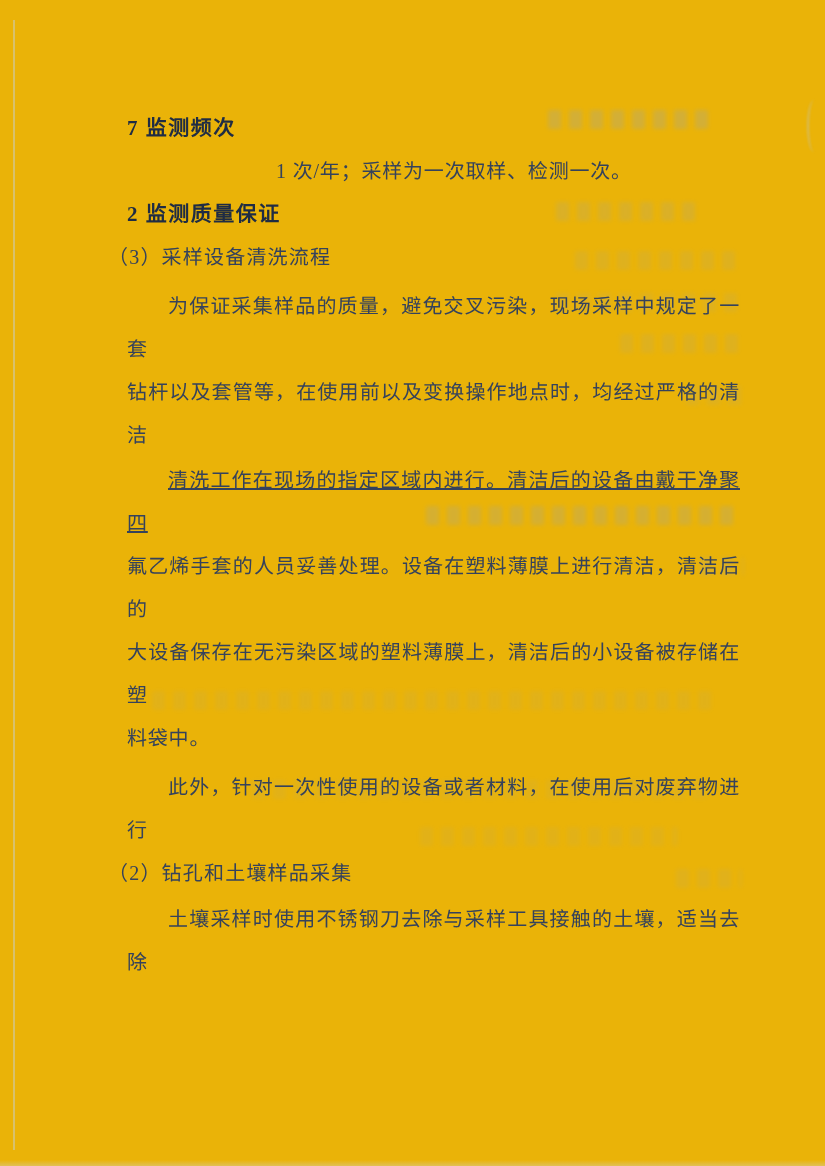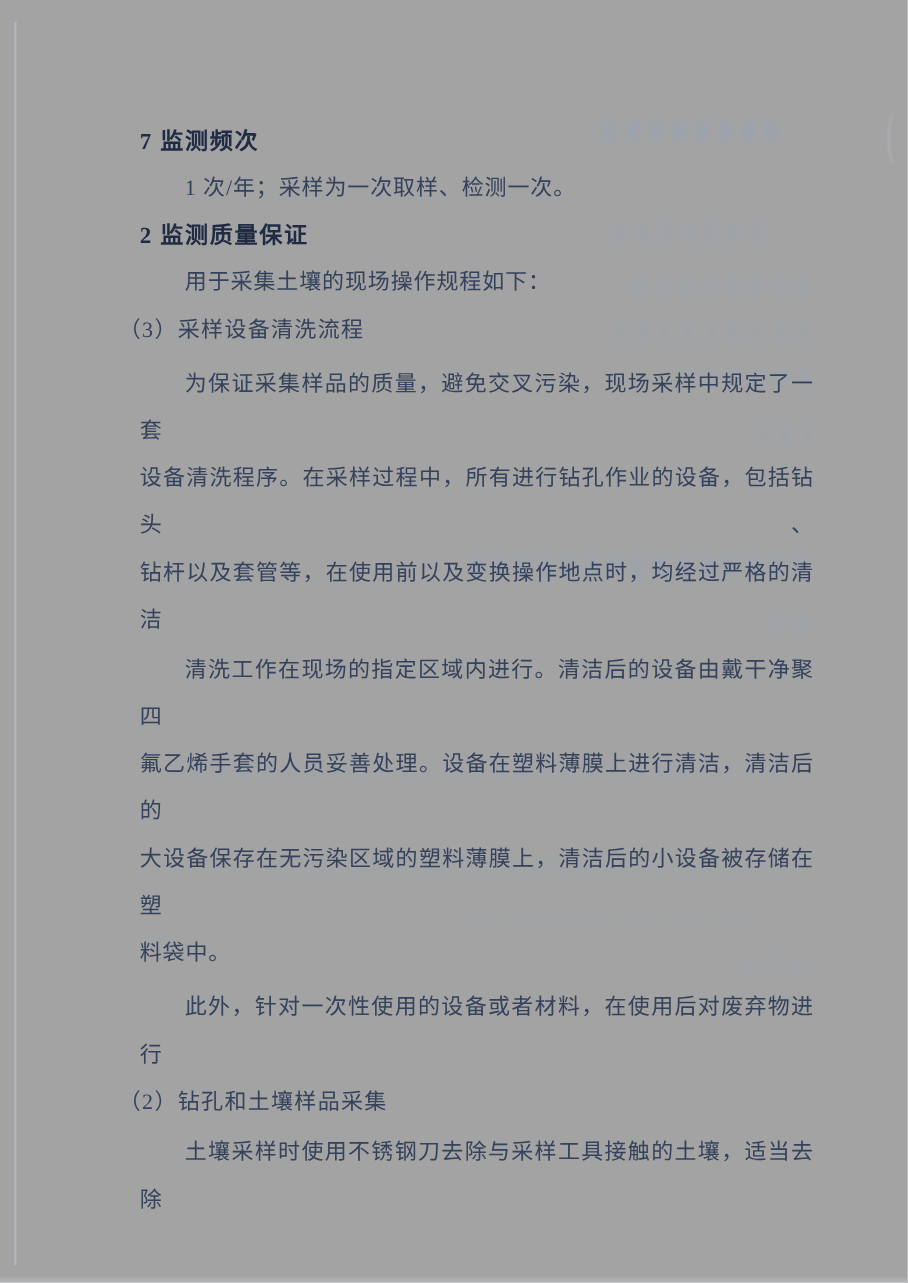--- a/index.html
+++ b/index.html
@@ -6,21 +6,21 @@
   html, body { width: 825px; height: 1166px; }
   body {
     background: #ffffff;
     font-family: "Liberation Serif", "DejaVu Serif", serif;
     overflow: hidden;
   }
   .page {
     position: relative;
     width: 825px;
     height: 1166px;
-    background: #a3a3a3;
+    background: #eab308;
     overflow: hidden;
   }
   
   .edge-left {
     position: absolute; left: 13px; top: 20px;
     width: 2px; height: 1130px;
     background: rgba(195, 210, 228, 0.45);
   }
   .edge-bottom {
     position: absolute; left: 0; bottom: 0;
@@ -58,28 +58,28 @@
     line-height: 43px;
     min-height: 43px;
     white-space: nowrap;
   }
   .h1, .h2 {
     font-weight: bold;
     color: #1f2c44;
     font-size: 21px;
     letter-spacing: 1.5px;
   }
-  .indent { text-indent: 41px; }
+  .indent { text-indent: 41px; text-align: center; }
   .fill {
     white-space: normal;
     text-align: justify;
     text-align-last: justify;
   }
   .label { margin-left: -19px; letter-spacing: 1.2px; }
-  .mt2 { margin-top: 2px; }
+  .mt2 { margin-top: 2px; text-decoration: underline; }
   .mt3 { margin-top: 3px; }
   .mt6 { margin-top: 6px; }
 </style>
 </head>
 <body>
 
 <div class="page">
 
   <div class="edge-left"></div>
   <div class="edge-bottom"></div>
@@ -95,24 +95,22 @@
   <div class="ghost" style="left:700px; top:557px; width:44px;  opacity:.25;"></div>
   <div class="ghost" style="left:152px; top:691px; width:560px; opacity:.16;"></div>
   <div class="ghost" style="left:252px; top:780px; width:462px; opacity:.15;"></div>
   <div class="ghost" style="left:420px; top:827px; width:258px; opacity:.15;"></div>
   <div class="ghost" style="left:676px; top:869px; width:66px;  opacity:.18;"></div>
 
   <div class="content">
     <div class="blk h1">7 监测频次</div>
     <div class="blk indent">1 次/年；采样为一次取样、检测一次。</div>
     <div class="blk h1">2 监测质量保证</div>
-    <div class="blk indent">用于采集土壤的现场操作规程如下：</div>
     <div class="blk label">（3）采样设备清洗流程</div>
     <div class="blk fill indent mt6">为保证采集样品的质量，避免交叉污染，现场采样中规定了一套</div>
-    <div class="blk fill">设备清洗程序。在采样过程中，所有进行钻孔作业的设备，包括钻头、</div>
     <div class="blk fill">钻杆以及套管等，在使用前以及变换操作地点时，均经过严格的清洁</div>
     <div class="blk fill indent mt2">清洗工作在现场的指定区域内进行。清洁后的设备由戴干净聚四</div>
     <div class="blk fill">氟乙烯手套的人员妥善处理。设备在塑料薄膜上进行清洁，清洁后的</div>
     <div class="blk fill">大设备保存在无污染区域的塑料薄膜上，清洁后的小设备被存储在塑</div>
     <div class="blk">料袋中。</div>
     <div class="blk fill indent mt6">此外，针对一次性使用的设备或者材料，在使用后对废弃物进行</div>
     <div class="blk label">（2）钻孔和土壤样品采集</div>
     <div class="blk fill indent mt3">土壤采样时使用不锈钢刀去除与采样工具接触的土壤，适当去除</div>
 
   </div>

